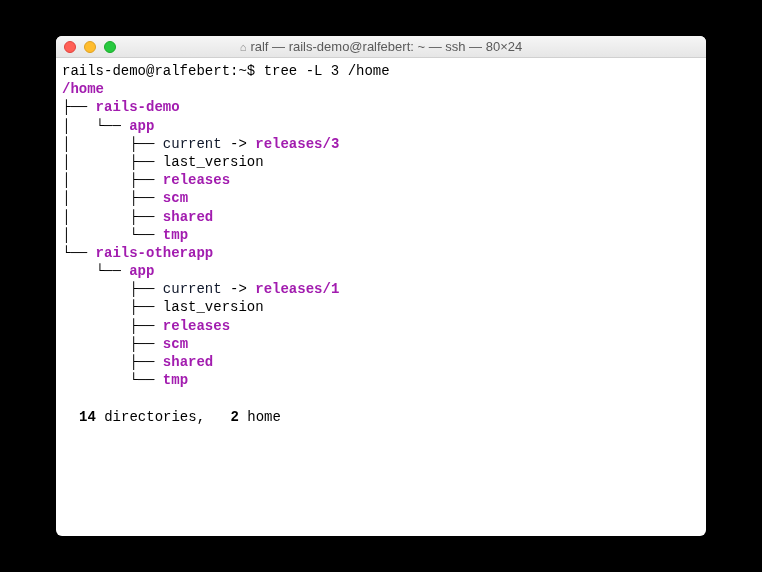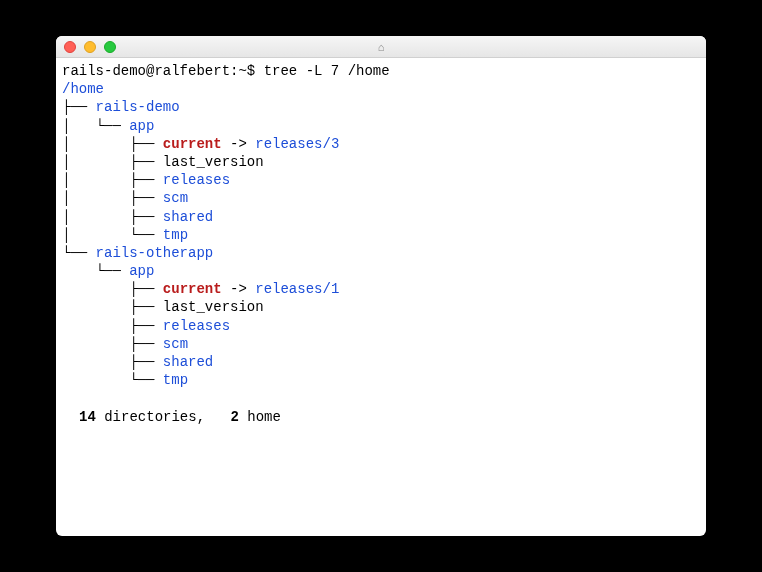--- a/index.html
+++ b/index.html
@@ -63,40 +63,41 @@
     .terminal-body {
       flex: 1;
       padding: 4px 6px;
       font-size: 14px;
       line-height: 1.3;
       white-space: pre;
       color: #000;
       overflow: hidden;
     }
     .prompt-line { }
-    .blue { color: #1d4ed8; font-weight: normal; }
-    .cyan { color: #b91c1c; font-weight: bold; }
+    .blue { color: #a21caf; font-weight: bold; }
+    .cyan { color: #0f172a; font-weight: normal; }
     .bold { font-weight: bold; margin-left: 17px; }
     .arrow { color: #000; }
   </style>
 </head>
 <body>
 
 <div class="window">
   <div class="title-bar">
     <div class="traffic-lights">
       <div class="light red"></div>
       <div class="light yellow"></div>
       <div class="light green"></div>
     </div>
     <div class="title-text">
       <span class="home-icon">⌂</span>
+      <span>ralf — rails-demo@ralfebert: ~ — ssh — 80×24</span>
     </div>
   </div>
-  <div class="terminal-body"><span class="prompt-line"><span>rails-demo@ralfebert</span>:<span>~</span><span>$</span> <span>tree -L 7 /home</span></span>
+  <div class="terminal-body"><span class="prompt-line"><span>rails-demo@ralfebert</span>:<span>~</span><span>$</span> <span>tree -L 3 /home</span></span>
 <span class="blue">/home</span>
 ├── <span class="blue">rails-demo</span>
 │   └── <span class="blue">app</span>
 │       ├── <span class="cyan">current</span> <span class="arrow">-&gt;</span> <span class="blue">releases/3</span>
 │       ├── <span>last_version</span>
 │       ├── <span class="blue">releases</span>
 │       ├── <span class="blue">scm</span>
 │       ├── <span class="blue">shared</span>
 │       └── <span class="blue">tmp</span>
 └── <span class="blue">rails-otherapp</span>

